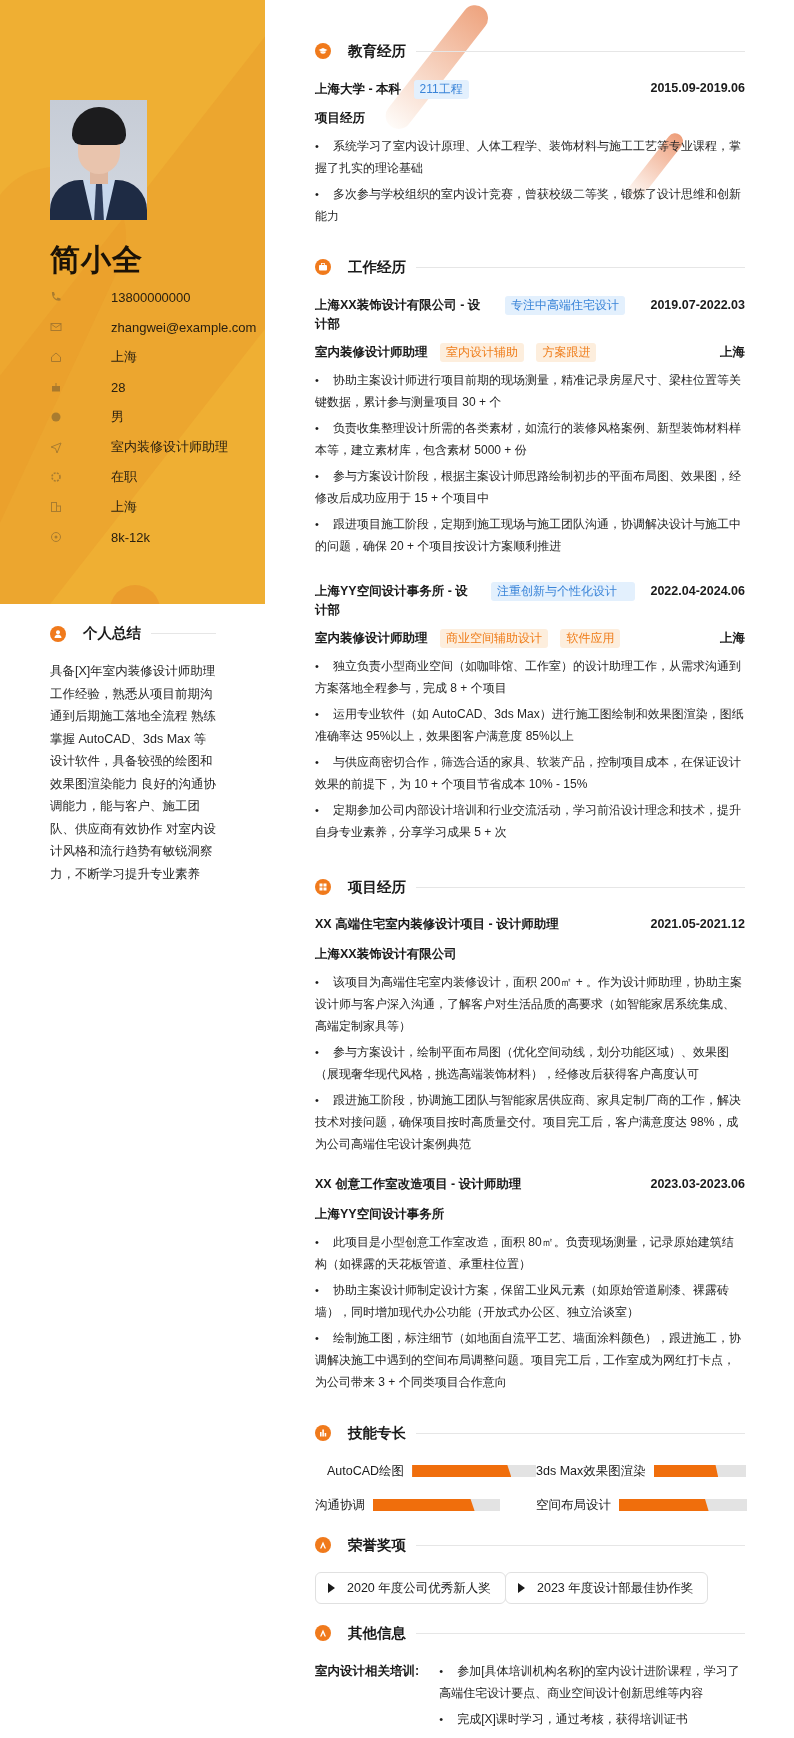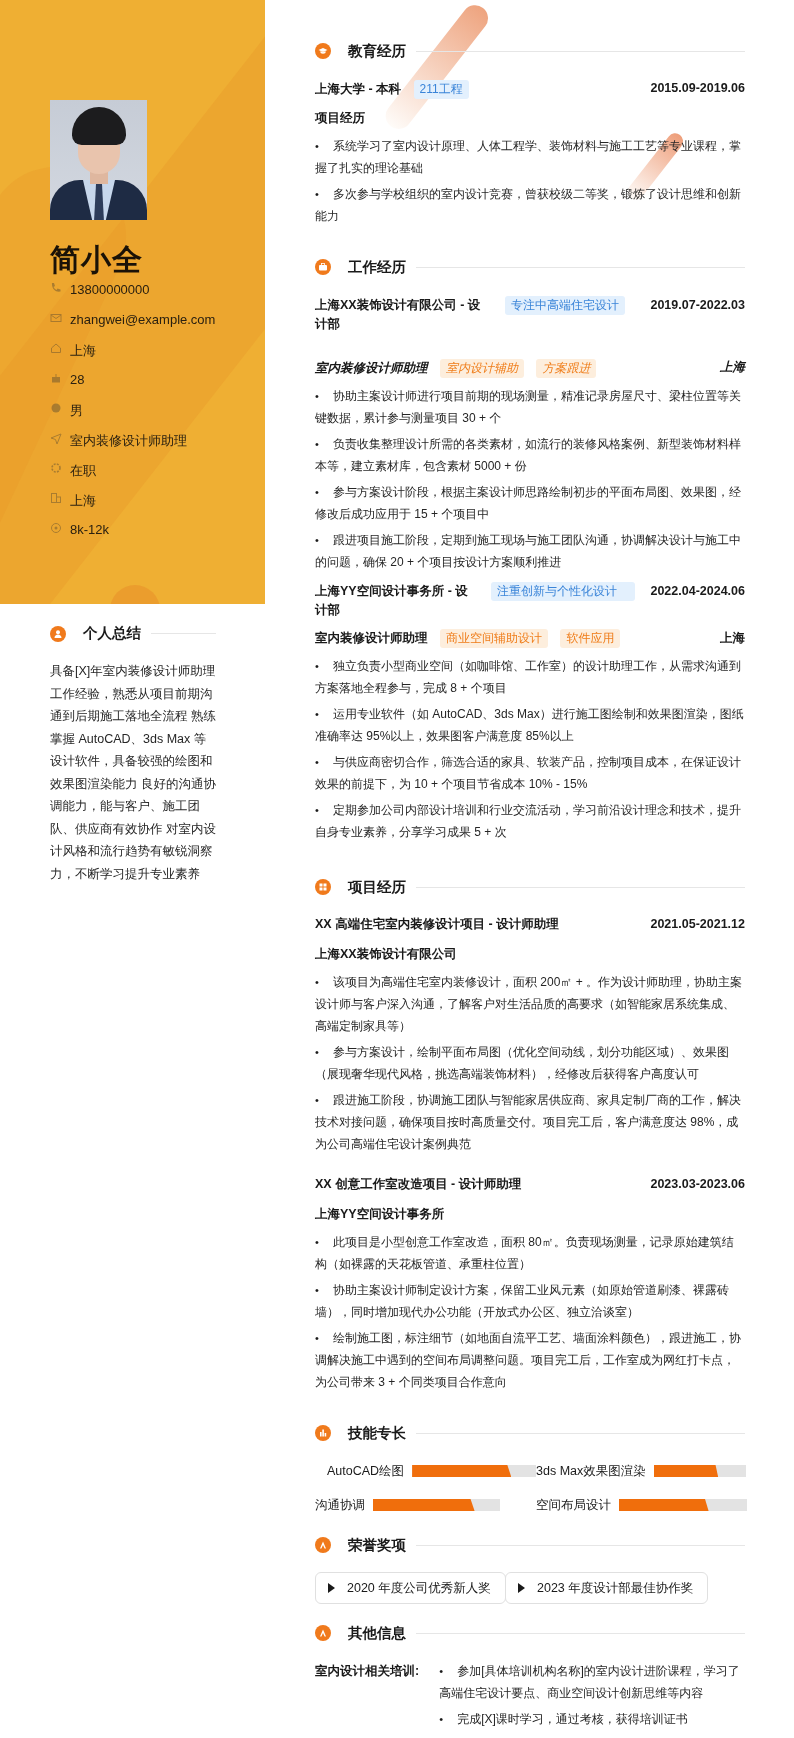--- a/index.html
+++ b/index.html
@@ -17,21 +17,21 @@
   .photo .bg { position: absolute; inset: 0; background: linear-gradient(180deg,#c6ccd6,#d3d8e0); }
   .photo .hair { position: absolute; left: 22px; top: 7px; width: 54px; height: 38px; background: #1c1c1e; border-radius: 28px 28px 10px 10px; }
   .photo .face { position: absolute; left: 28px; top: 20px; width: 42px; height: 54px; background: #e9c4ad; border-radius: 20px 20px 22px 22px; }
   .photo .neck { position: absolute; left: 40px; top: 68px; width: 18px; height: 16px; background: #dfb79f; }
   .photo .suit { position: absolute; left: 0; top: 80px; width: 97px; height: 44px; background: #1e2b44; border-radius: 30px 30px 0 0; }
   .photo .shirt { position: absolute; left: 33px; top: 80px; width: 32px; height: 42px; background: #c7d7ec; clip-path: polygon(0 0,100% 0,70% 100%,30% 100%); }
   .photo .tie { position: absolute; left: 44px; top: 84px; width: 10px; height: 38px; background: #2d3c5a; clip-path: polygon(20% 0,80% 0,100% 100%,0 100%); }
 
   .name { position: absolute; left: 50px; top: 240px; font-size: 30px; font-weight: bold; color: #1a1207; letter-spacing: 1px; }
   .info-list { position: absolute; left: 50px; top: 282px; width: 200px; }
-  .info-item { display: flex; height: 30px; font-size: 13px; color: #2a2010; }
+  .info-item { display: flex; align-items: center; height: 30px; font-size: 13px; color: #2a2010; gap: 41px; }
   .info-item .ic { width: 12px; height: 12px; margin-right: 8px; opacity: 0.45; display: inline-flex; align-items: center; justify-content: center; }
   .info-item .ic svg { width: 12px; height: 12px; }
 
   .summary-head { position: absolute; left: 50px; top: 624px; width: 166px; display: flex; align-items: center; }
   .summary-text { position: absolute; left: 50px; top: 660px; width: 168px; font-size: 12.5px; line-height: 22.5px; color: #262626; }
 
   
   .sec-icon { width: 16px; height: 16px; border-radius: 50%; background: #f07a1c; display: inline-flex; align-items: center; justify-content: center; flex-shrink: 0; }
   .sec-icon svg { width: 10px; height: 10px; }
   .sec-title { font-size: 14.5px; font-weight: bold; color: #1a1a1a; margin-left: 17px; white-space: nowrap; }
@@ -215,21 +215,21 @@
   <span class="sec-title">工作经历</span>
   <span class="sec-line"></span>
 </div>
 
 <div class="block" style="top:296px;">
   <div class="row-between">
     <span class="title-b" style="width:175px;">上海XX装饰设计有限公司 - 设计部</span>
     <span class="tag-blue" style="width:120px; margin-left:15px;">专注中高端住宅设计</span>
     <span class="date" style="margin-left:auto;">2019.07-2022.03</span>
   </div>
-  <div class="row-between" style="margin-top:24px; align-items:flex-start;font-style:italic;">
+  <div class="row-between" style="margin-top:8px; align-items:flex-end;">
     <div>
       <span class="title-b">室内装修设计师助理</span>
       <span class="tag-orange">室内设计辅助</span>
       <span class="tag-orange">方案跟进</span>
     </div>
     <span class="title-b">上海</span>
   </div>
   <ul class="bullets" style="margin-top:7px;">
     <li><span class="dot">•</span><span>协助主案设计师进行项目前期的现场测量，精准记录房屋尺寸、梁柱位置等关键数据，累计参与测量项目 30 + 个</span></li>
     <li><span class="dot">•</span><span>负责收集整理设计所需的各类素材，如流行的装修风格案例、新型装饰材料样本等，建立素材库，包含素材 5000 + 份</span></li>

